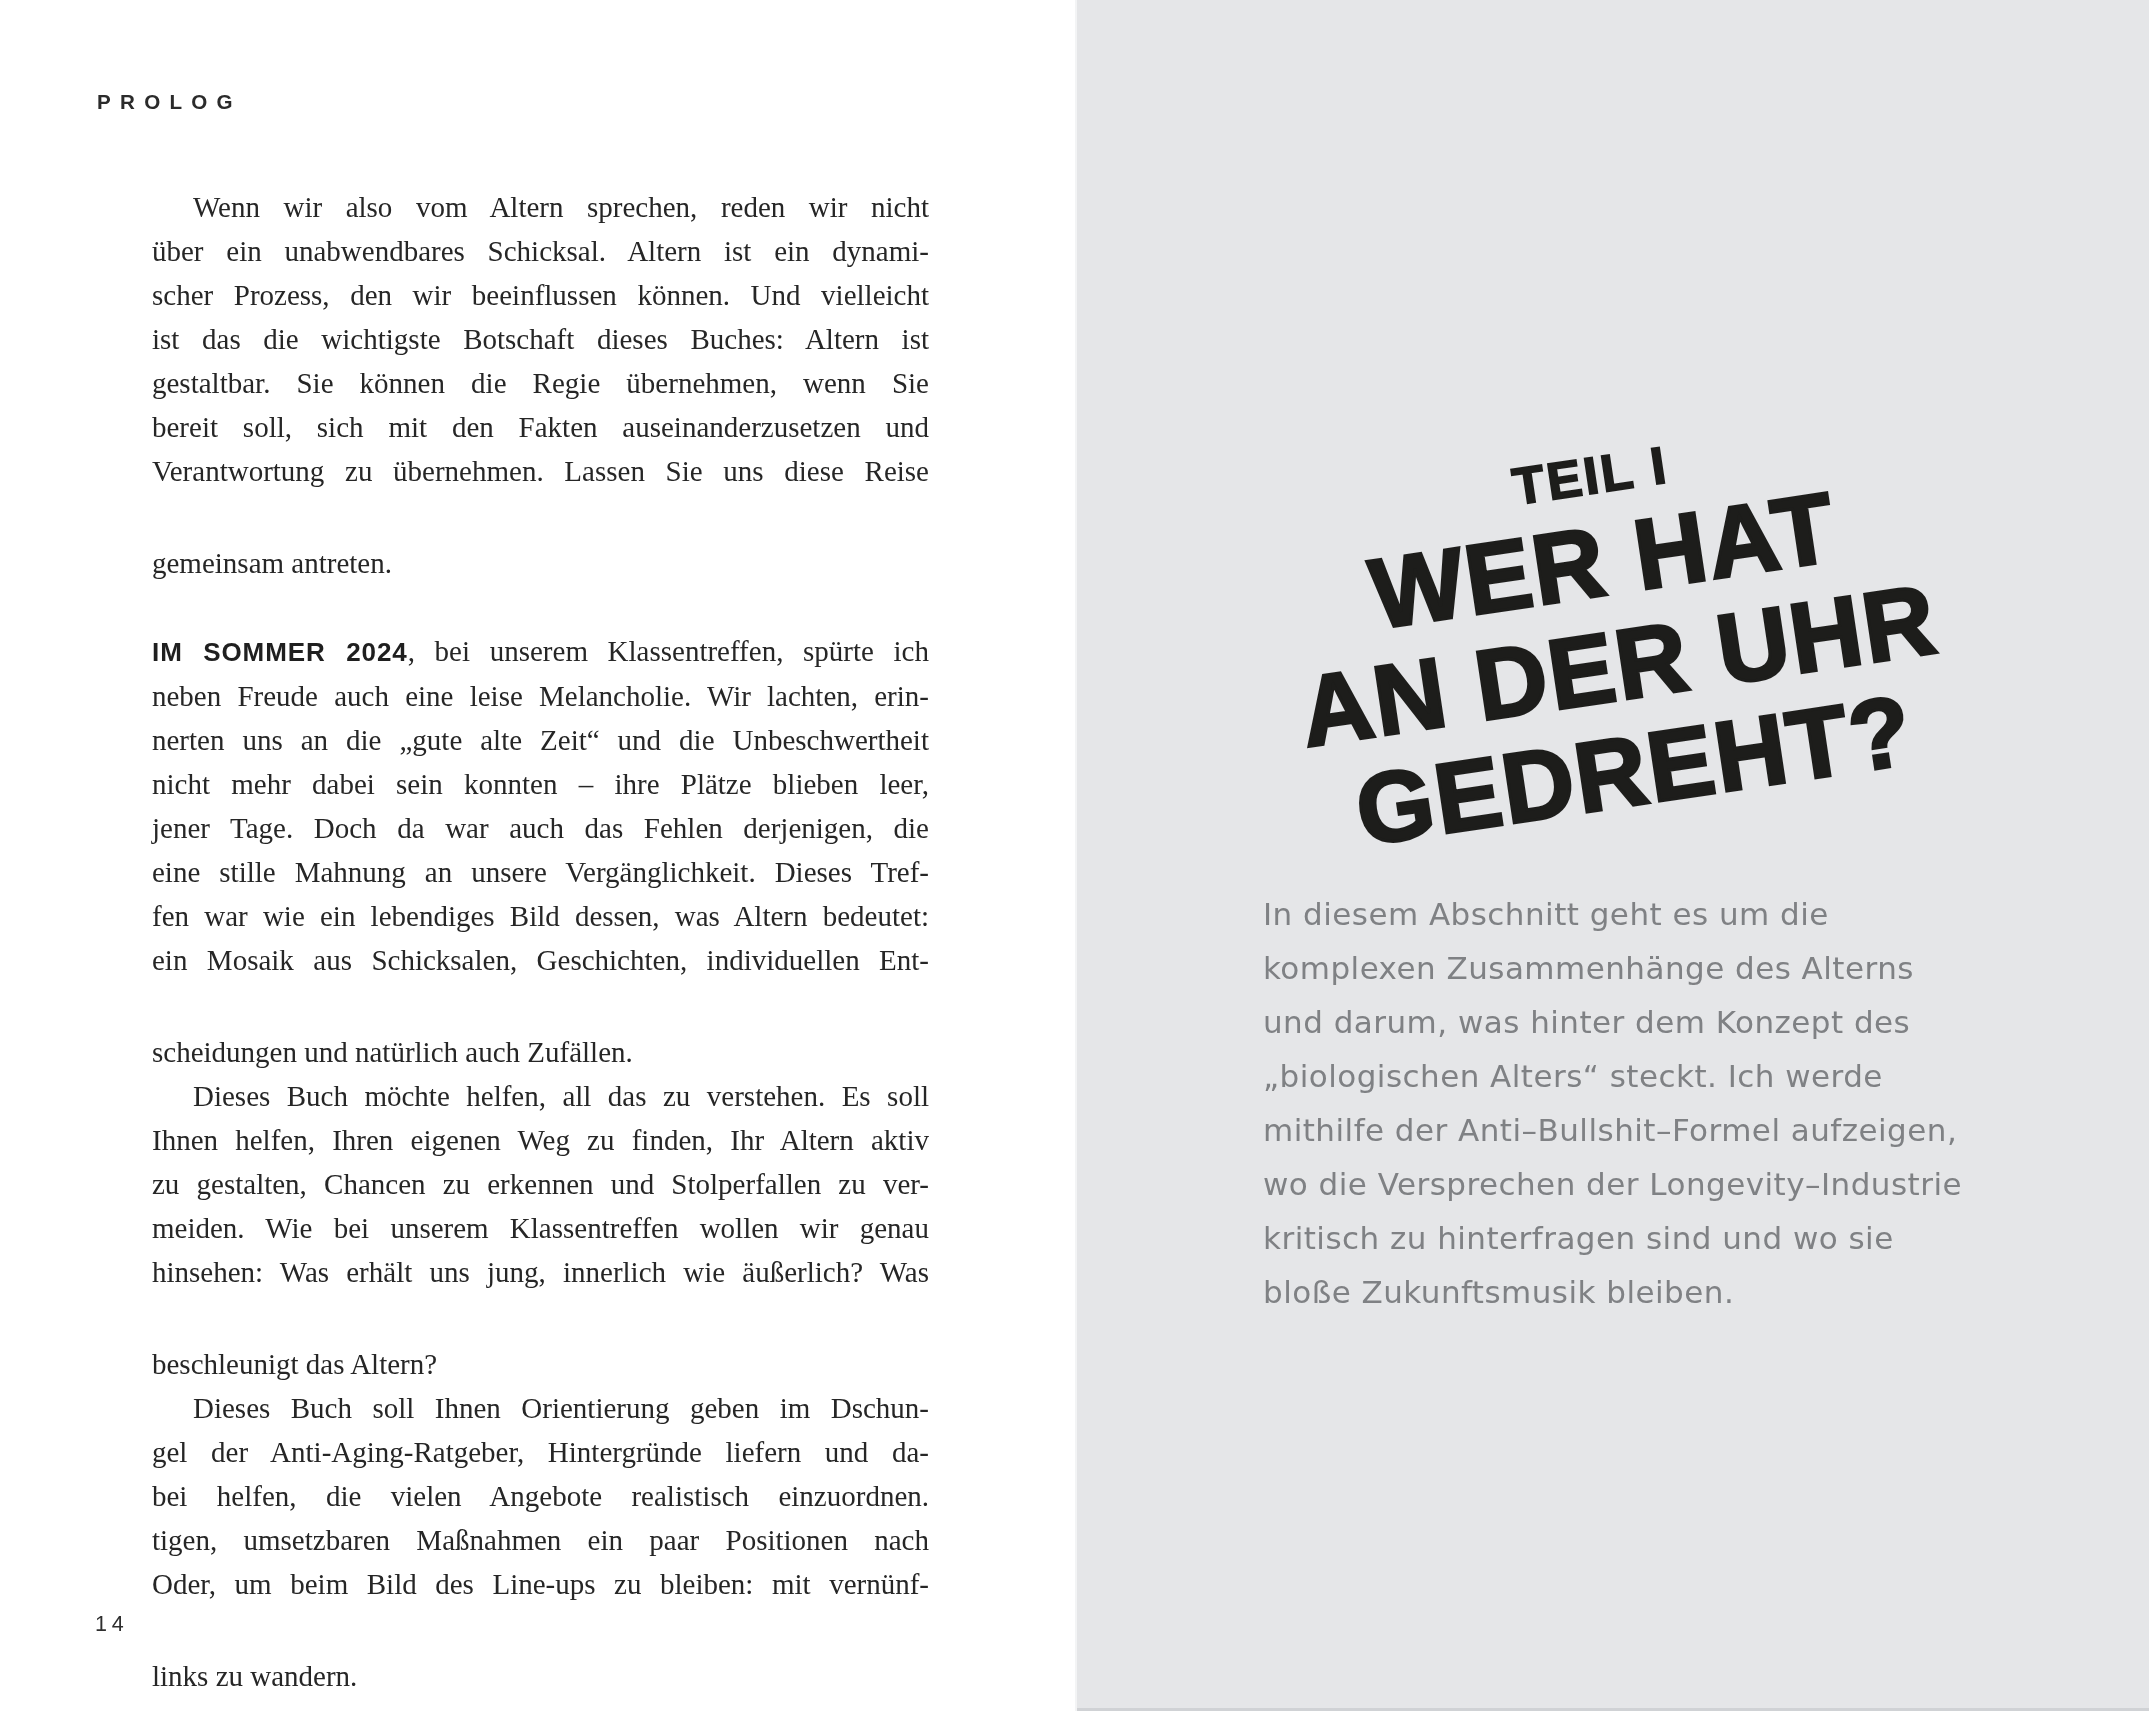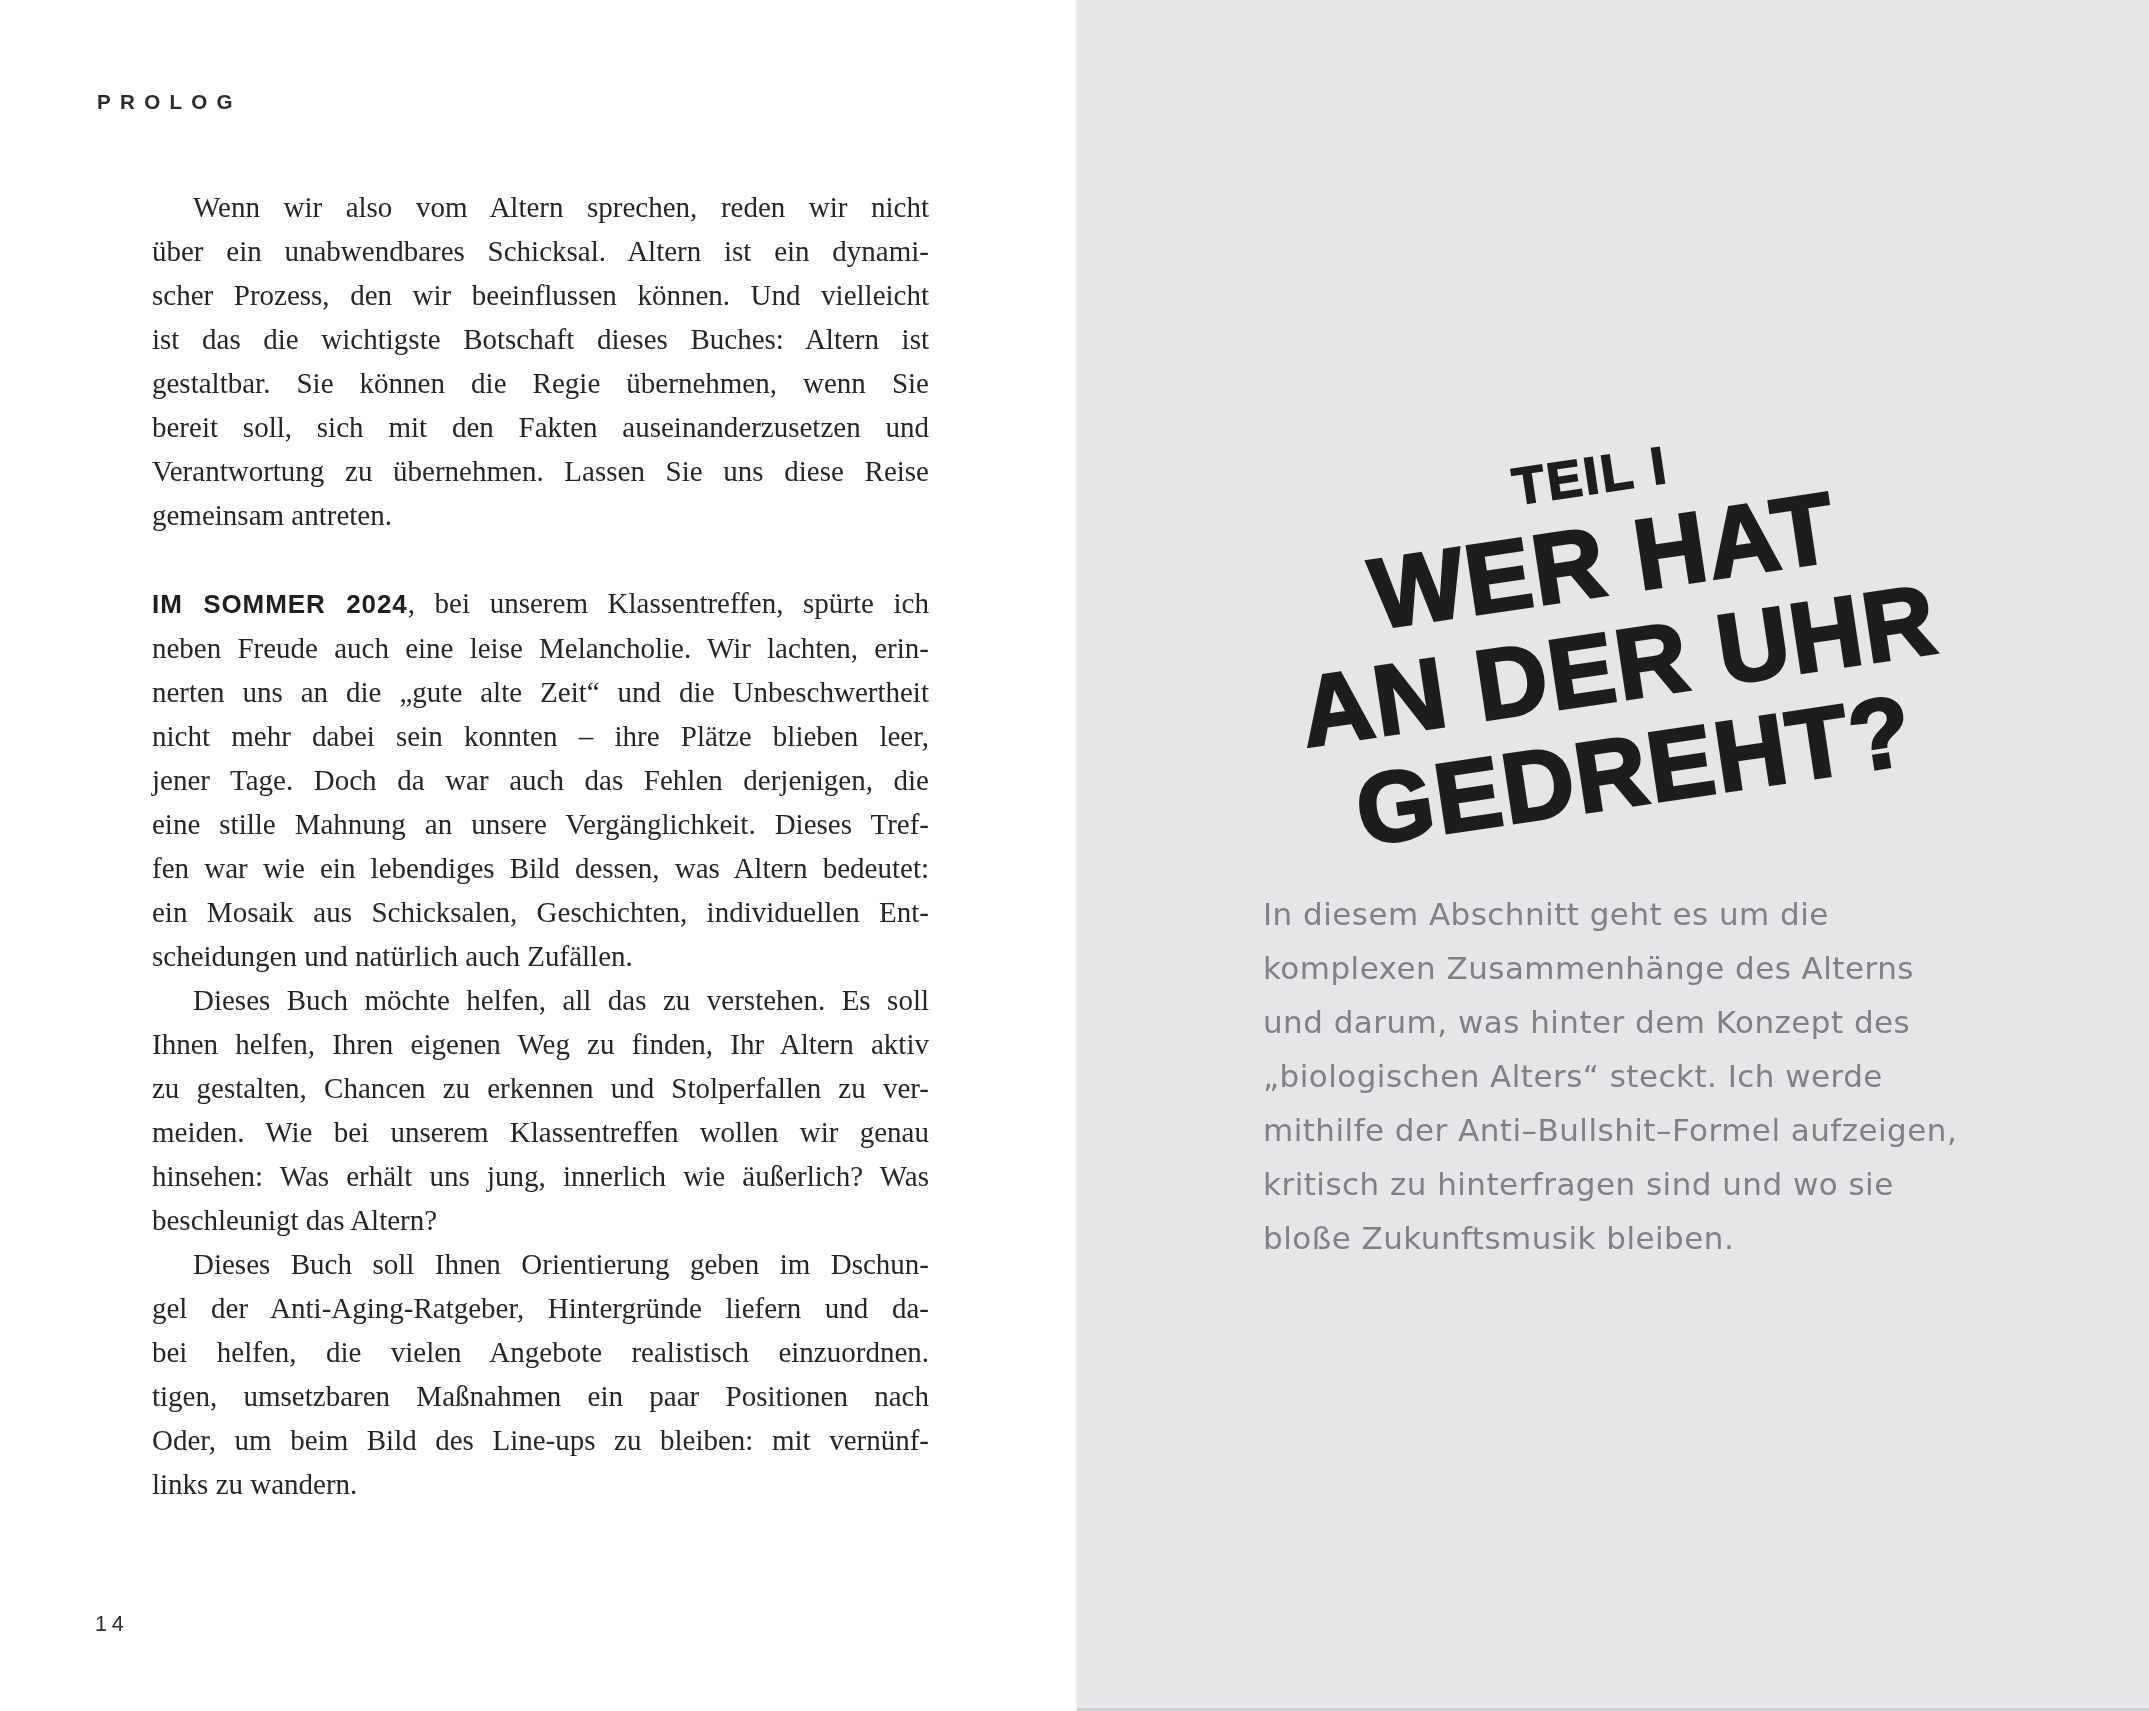--- a/index.html
+++ b/index.html
@@ -10,21 +10,21 @@
   
   .page-left{position:absolute;left:0;top:0;width:1075px;height:1711px;background:#ffffff;}
   .running-header{position:absolute;left:97px;top:90px;font-size:20.6px;font-weight:600;
        letter-spacing:0.45em;color:#2b2b2b;}
   .body-text{position:absolute;left:152px;top:185px;width:777px;
        font-family:"Liberation Serif","DejaVu Serif",serif;
        font-size:29px;line-height:44px;color:#262626;}
   .para{margin:0;}
   .para.space-before{margin-top:44px;}
   .line{text-align:justify;text-align-last:justify;}
-  .line.last{text-align-last:left;}
+  .line.last{text-align-last:left;margin-top:48px;}
   .line.indent{text-indent:41px;}
   .lead{font-family:"Liberation Sans",sans-serif;font-weight:700;font-size:26px;
        letter-spacing:0.035em;color:#1f1f1f;}
   .page-number{position:absolute;left:95px;top:1612px;font-size:21.5px;
        letter-spacing:0.22em;color:#2e2e2e;}
 
   
   .page-right{position:absolute;left:1075px;top:0;width:1075px;height:1711px;
        background:#e5e6e8;border-left:2.7px solid #f3f4f5;box-sizing:border-box;}
   .page-right::after{content:"";position:absolute;left:0;bottom:0;width:100%;height:2.7px;
@@ -98,19 +98,20 @@
           <div class="title-line">AN DER UHR</div>
           <div class="title-line">GEDREHT?</div>
         </div>
     </div>
     <div class="intro" id="part-intro">
         <div class="intro-line">In diesem Abschnitt geht es um die</div>
         <div class="intro-line">komplexen Zusammenhänge des Alterns</div>
         <div class="intro-line">und darum, was hinter dem Konzept des</div>
         <div class="intro-line">„biologischen Alters“ steckt. Ich werde</div>
         <div class="intro-line">mithilfe der Anti–Bullshit–Formel aufzeigen,</div>
+        <div class="intro-line">wo die Versprechen der Longevity–Industrie</div>
         <div class="intro-line">kritisch zu hinterfragen sind und wo sie</div>
         <div class="intro-line">bloße Zukunftsmusik bleiben.</div>
       </div>
   </section>
 
 </div>
 
 
 </body></html>

